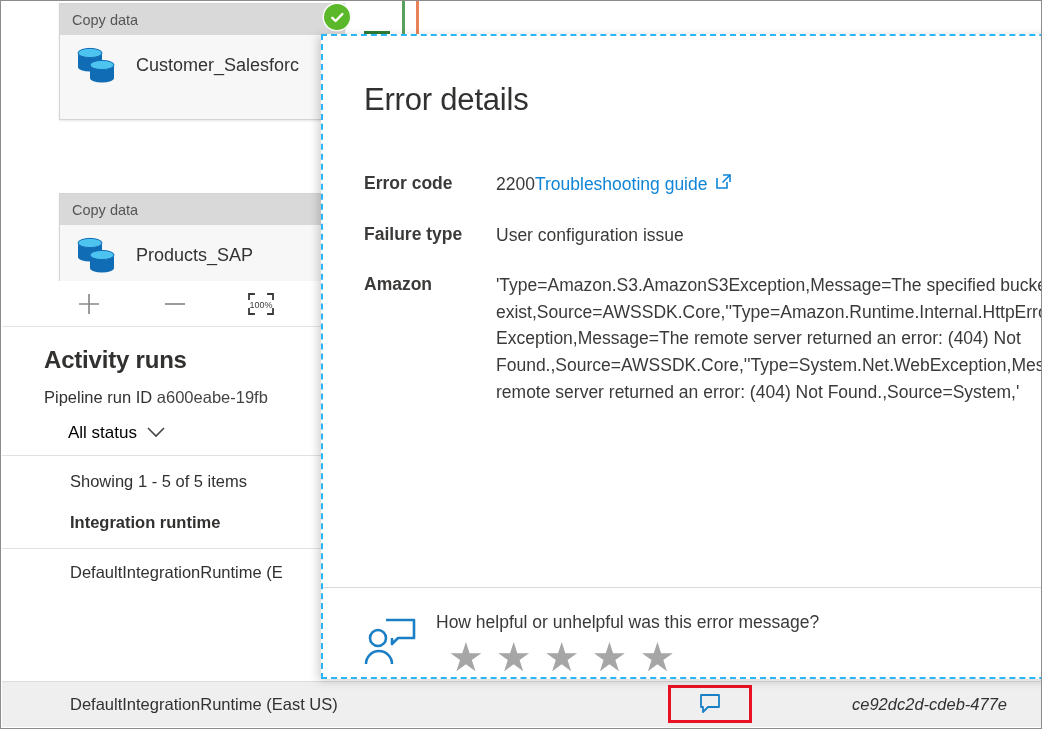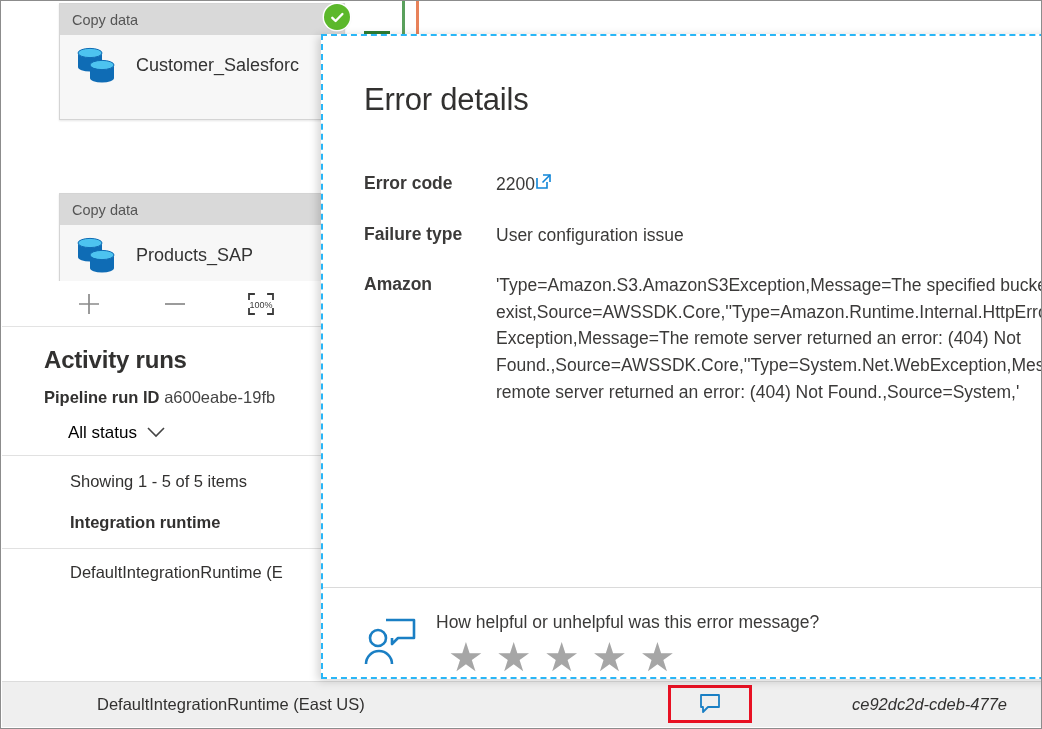--- a/index.html
+++ b/index.html
@@ -99,21 +99,21 @@
     color: #323130;
     padding: 18px 0 0 42px;
     letter-spacing: -0.2px;
   }
   .pipeline-run-line {
     padding: 14px 0 0 42px;
     font-size: 16.5px;
     color: #323130;
     white-space: nowrap;
   }
-  .pipeline-run-line .prid-label { font-weight: bold; }
+  .pipeline-run-line .prid-label { font-weight: normal; }
   .pipeline-run-line .prid-value { color: #444444; font-weight: normal; }
 
   .filter-row {
     margin-top: 16px;
     border-bottom: 1px solid #e1e1e1;
     padding: 0 0 12px 66px;
     display: flex; align-items: center; gap: 10px;
   }
   .filter-label { font-size: 17px; color: #000000; font-weight: normal; }
   .chev { color: #444; }
@@ -139,21 +139,21 @@
 
   
   .selected-row {
     position: absolute; left: 1px; bottom: 1px;
     width: 1040px; height: 46px;
     background: #efefef;
     border-top: 1px solid #dcdcdc;
     display: flex; align-items: center;
   }
   .selected-row .sr-name {
-    padding-left: 95px;
+    padding-left: 68px;
     font-size: 16.5px;
     color: #323130;
     white-space: nowrap;
   }
   .feedback-cell {
     position: absolute; left: 666px; top: 3px;
     width: 84px; height: 38px;
     border: 3px solid #e81123;
     display: flex; align-items: center; justify-content: center;
     background: transparent;
@@ -393,20 +393,21 @@
       </span>
     </div>
 
     <div class="panel-scroll">
 
       <div class="field-row">
         <div class="field-label">Error code</div>
         <div class="field-value errcode-line">
           <span>2200</span>
           <a class="ts-link">
+            <span>Troubleshooting guide</span>
             <span>
               <svg viewBox="0 0 17 17" xmlns="http://www.w3.org/2000/svg">
                 <path d="M2 5 V15 H12 V9" fill="none" stroke="#0f85d8" stroke-width="1.6"></path>
                 <path d="M8 2 H15 V9" fill="none" stroke="#0f85d8" stroke-width="1.6"></path>
                 <path d="M15 2 L7.5 9.5" stroke="#0f85d8" stroke-width="1.6"></path>
               </svg>
             </span>
           </a>
         </div>
       </div>

